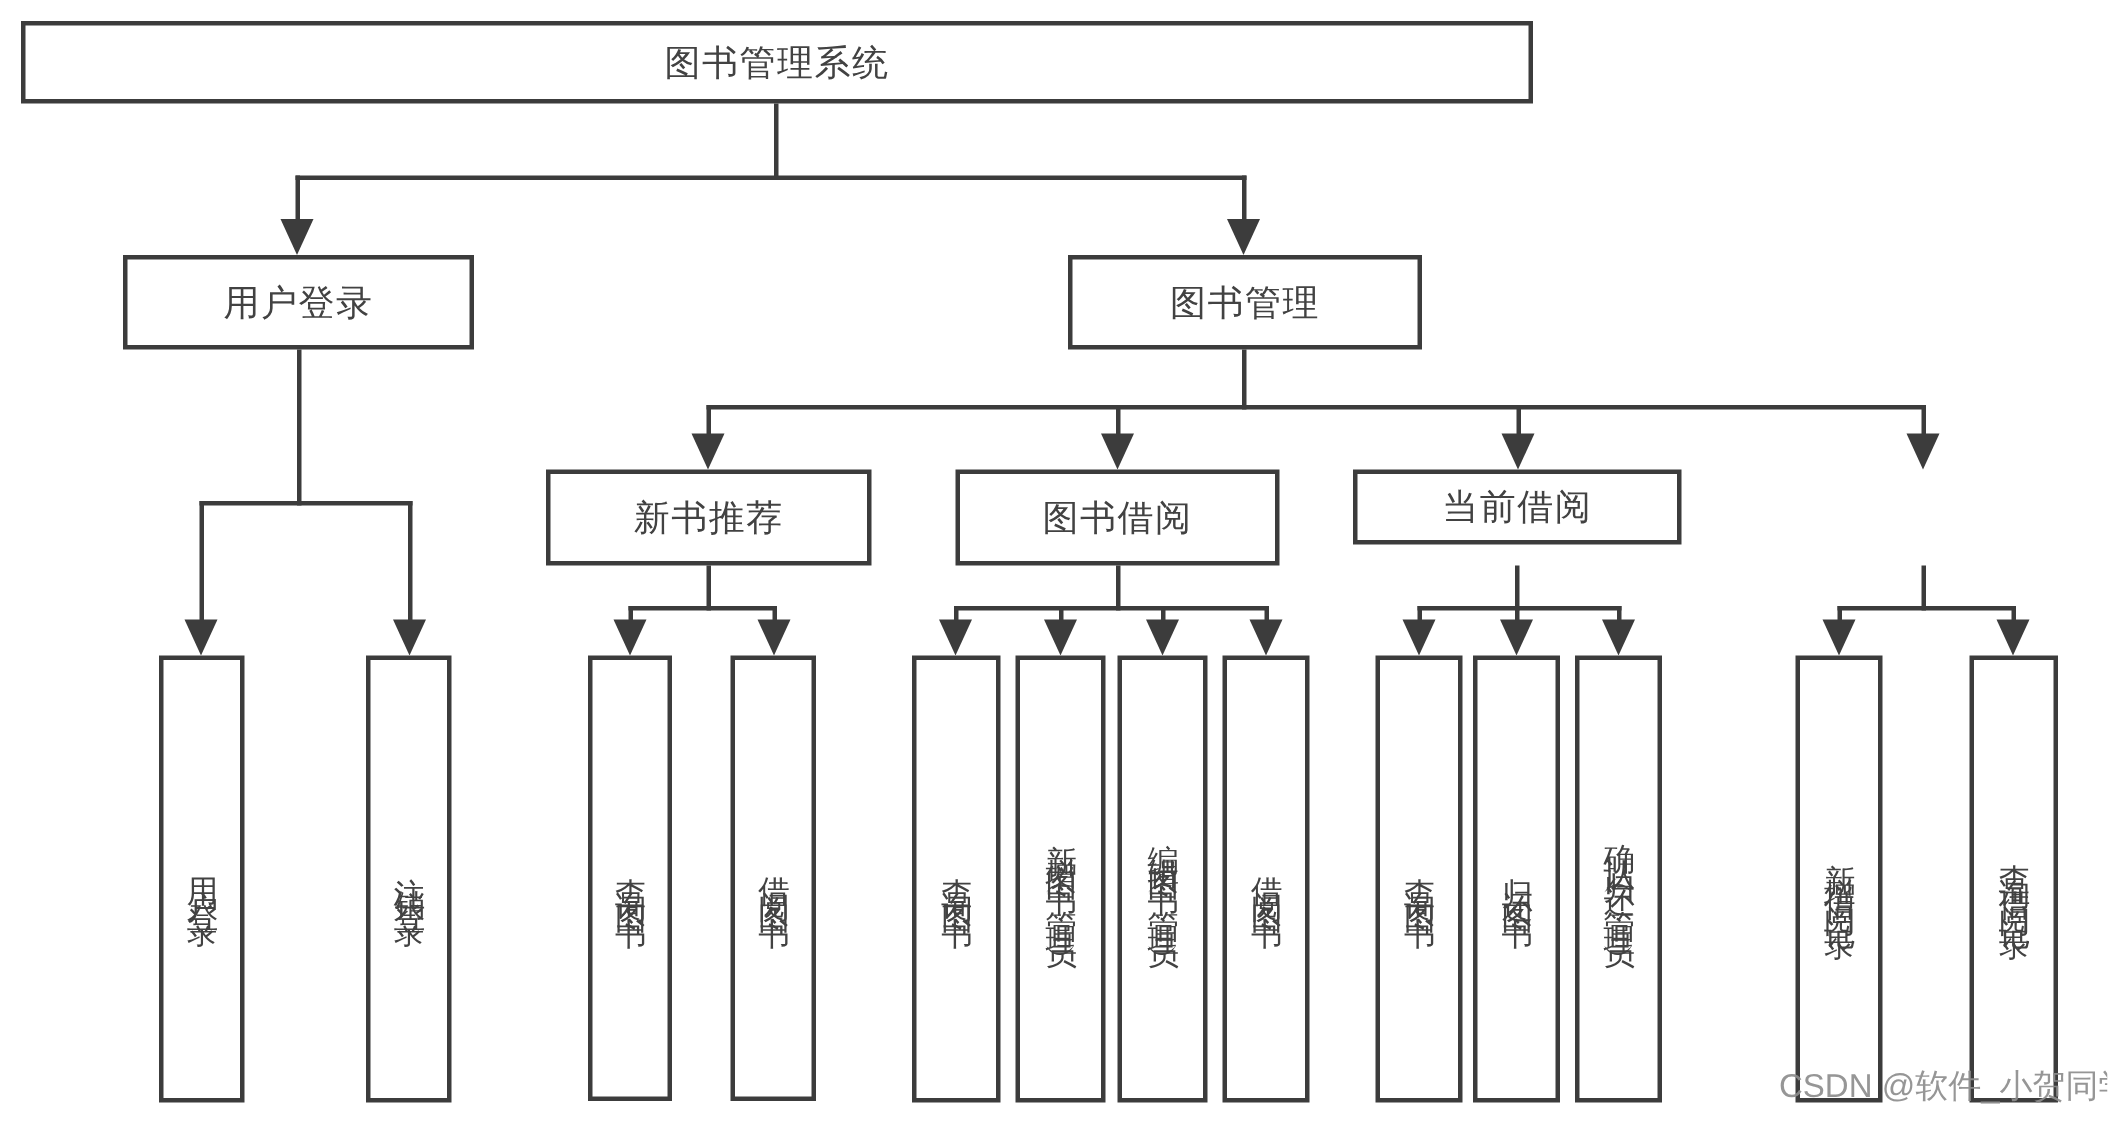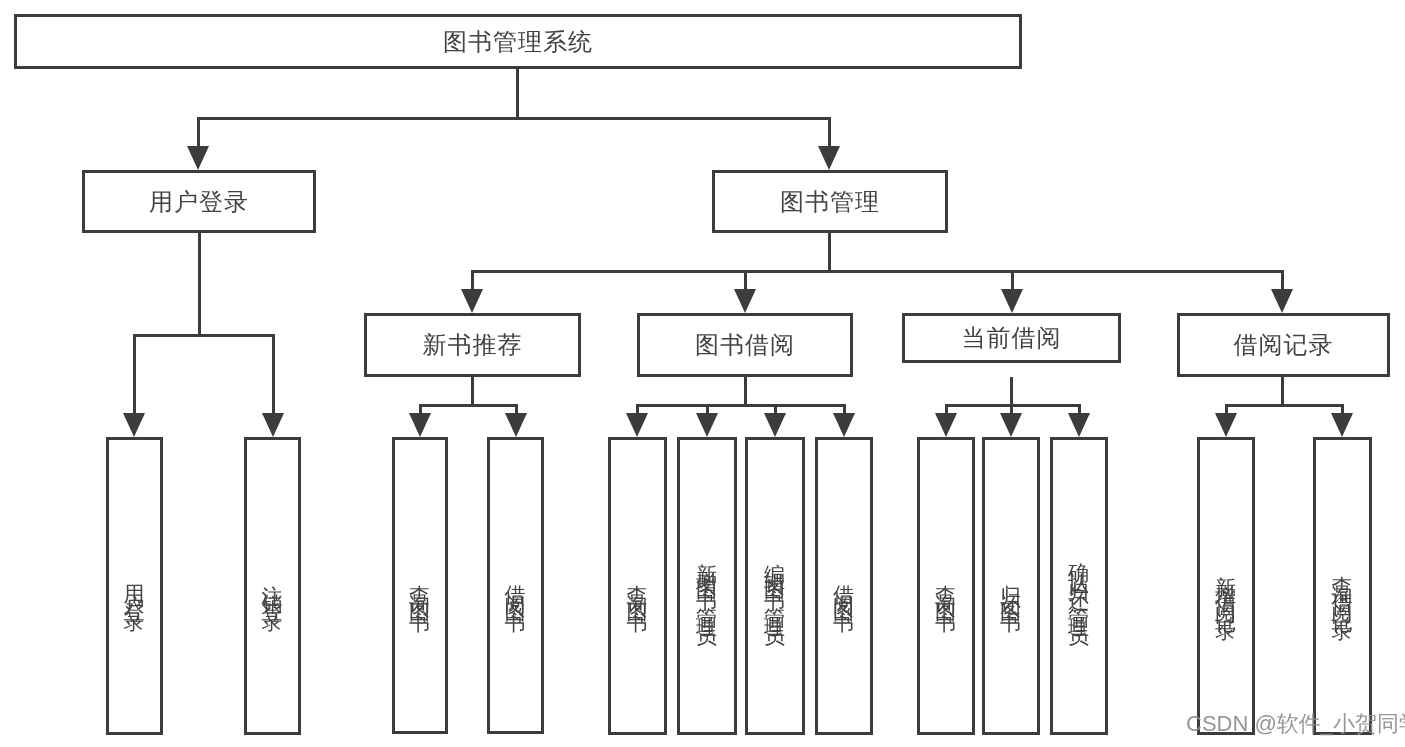--- a/index.html
+++ b/index.html
@@ -108,23 +108,20 @@
 
   <div class="hnode" style="left:364px; top:313px; width:217px; height:64px;">
     <span class="lbl">新书推荐</span>
   </div>
   <div class="hnode" style="left:637px; top:313px; width:216px; height:64px;">
     <span class="lbl">图书借阅</span>
   </div>
   <div class="hnode" style="left:902px; top:313px; width:219px; height:50px;">
     <span class="lbl">当前借阅</span>
   </div>
-  <div class="hnode" style="left:1177px; top:313px; width:213px; height:64px;">
-    <span class="lbl">借阅记录</span>
-  </div>
 
   <div class="vline" style="left:471px; top:377px; height:30px;"></div>
   <div class="hline" style="left:419px; top:404px; width:99px;"></div>
   <div class="vline" style="left:419px; top:404px; height:12px;"></div>
   <div class="vline" style="left:515px; top:404px; height:12px;"></div>
   <div class="arrow" style="left:409px; top:413px;"></div>
   <div class="arrow" style="left:505px; top:413px;"></div>
 
   <div class="vline" style="left:744px; top:377px; height:30px;"></div>
   <div class="hline" style="left:636px; top:404px; width:210px;"></div>

